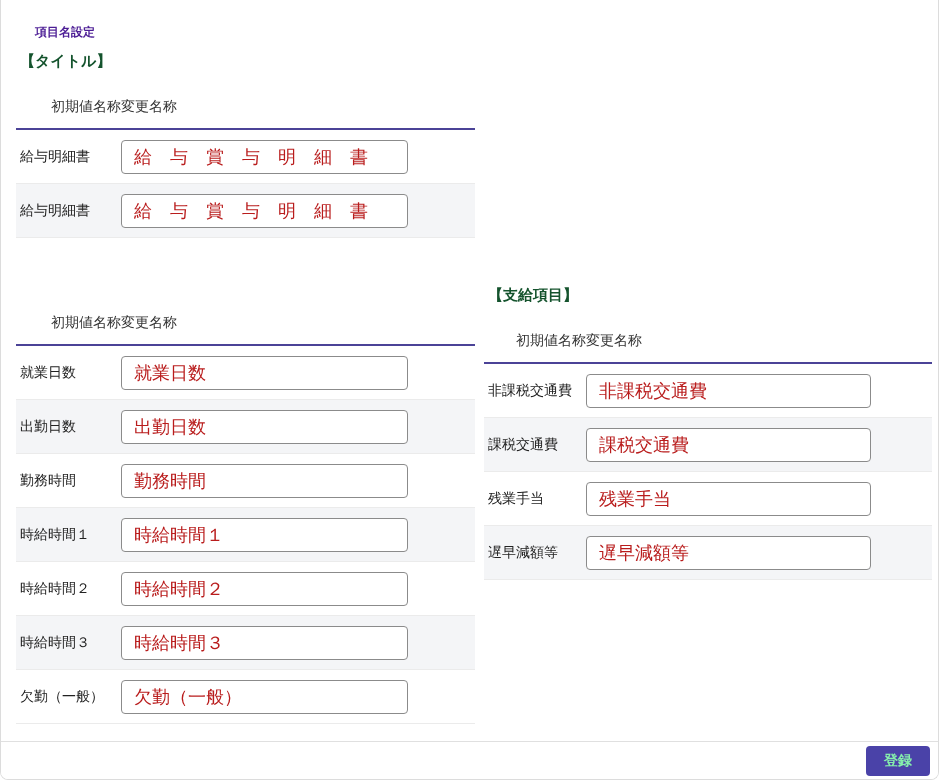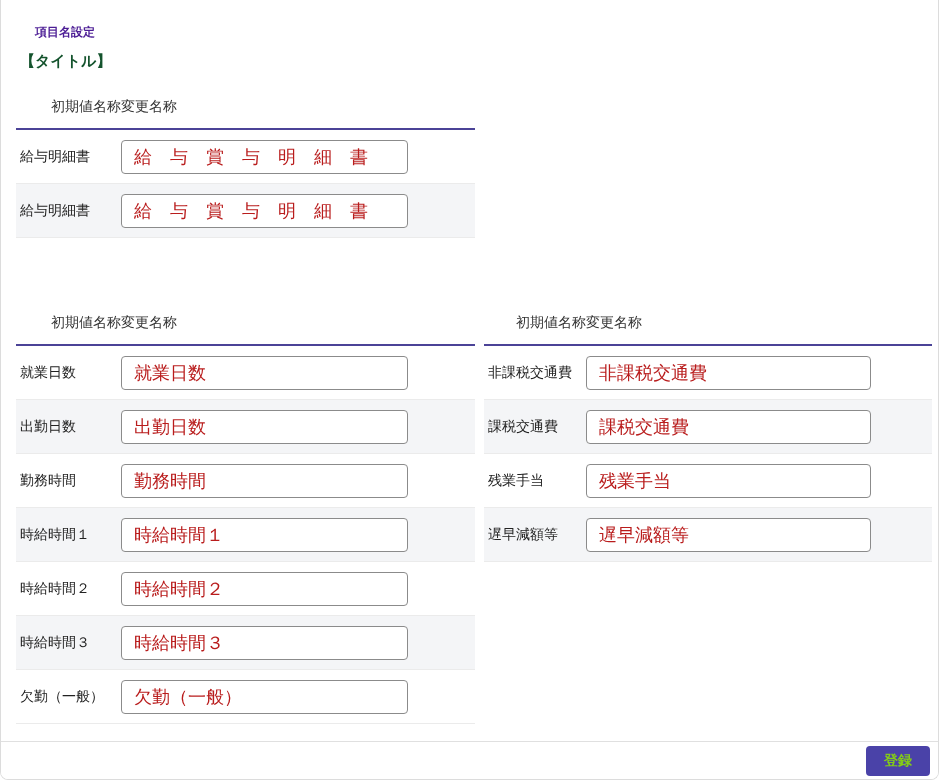--- a/index.html
+++ b/index.html
@@ -45,21 +45,21 @@
     font-family:"Liberation Sans","DejaVu Sans",sans-serif;outline:none;
   }
   .tbl-title .field,.tbl-attendance .field{width:287px;}
   .tbl-payment .field{width:285px;}
   .footer{
     position:absolute;left:0;right:0;bottom:0;height:38px;background:#fff;
     border-top:1px solid #e0e0e0;display:flex;align-items:center;
     justify-content:flex-end;padding-right:8px;box-sizing:border-box;
   }
   .submit{
-    min-width:64px;height:30px;padding:0 14px;background:#4a42a8;color:#84cc16;
+    min-width:64px;height:30px;padding:0 14px;background:#4a42a8;color:#86efac;
     border:none;border-radius:4px;font-size:14px;font-weight:bold;cursor:pointer;
     font-family:"Liberation Sans","DejaVu Sans",sans-serif;
   }
 </style>
 </head>
 <body>
 
 <div class="card">
 
   <h1 class="page-title">項目名設定</h1>
@@ -115,20 +115,21 @@
         <input class="field" type="text" value="時給時間３" style="">
       </div>
       <div class="row">
         <span class="lbl">欠勤（一般）</span>
         <input class="field" type="text" value="欠勤（一般）" style="">
       </div>
     </div>
   </section>
 
   <section class="tbl tbl-payment">
+    <div class="sec-head">【支給項目】</div>
     <div class="cols">
       <span class="c1">初期値名称</span>
       <span class="c2">変更名称</span>
     </div>
     <div class="hr-dark"></div>
     <div class="rows">
       <div class="row">
         <span class="lbl">非課税交通費</span>
         <input class="field" type="text" value="非課税交通費" style="">
       </div>

